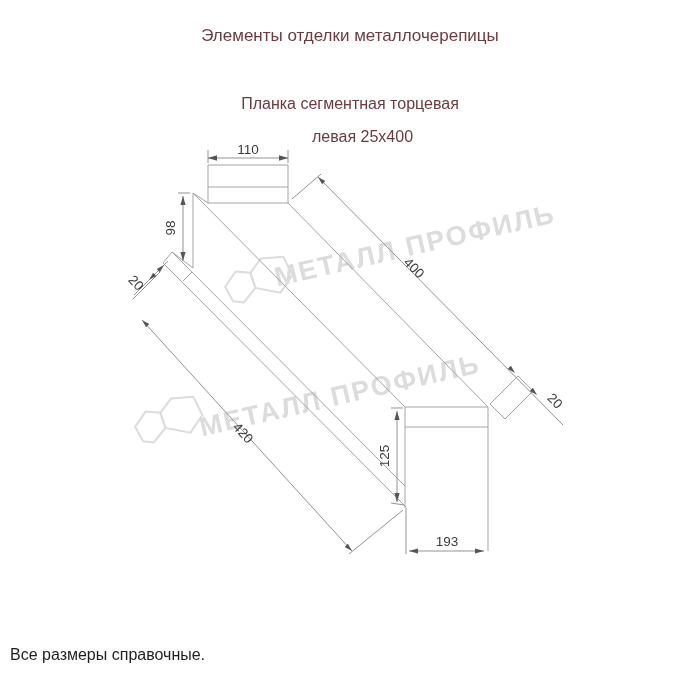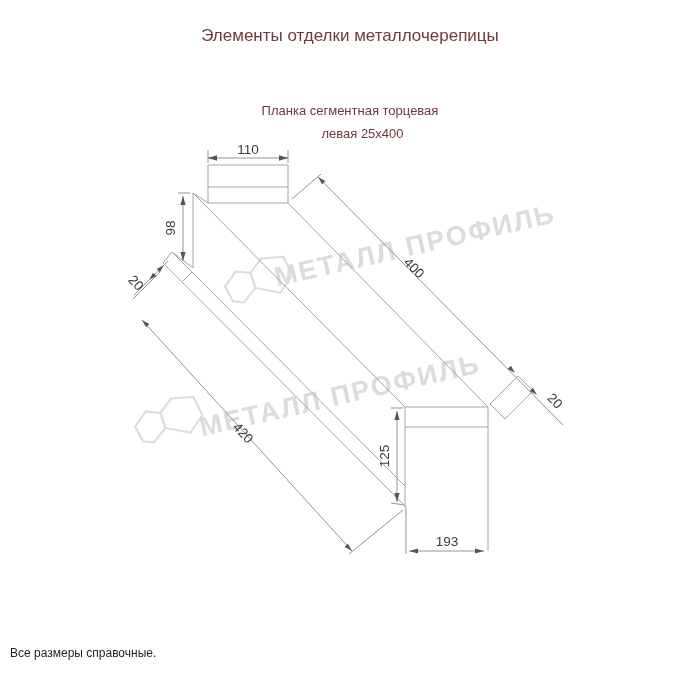--- a/index.html
+++ b/index.html
@@ -1,30 +1,30 @@
 <!DOCTYPE html>
 <html><head>
 <meta charset="utf-8">
 <style>
   html,body{margin:0;padding:0;background:#fff;}
   .stage{position:relative;width:700px;height:700px;background:#ffffff;overflow:hidden;
          font-family:"Liberation Sans", sans-serif;}
   .abs{position:absolute;}
   .page-title{left:0;right:0;top:26px;text-align:center;font-size:17px;color:#6d3a3e;}
-  .subtitle{left:0;right:0;text-align:center;font-size:13px;color:#6d3a3e;margin-top:8px;}
+  .subtitle{left:0;right:0;text-align:center;font-size:16px;color:#6d3a3e;}
   .sub1{top:95px;}
-  .sub2{top:118px;padding-left:25px;}
+  .sub2{top:128px;padding-left:25px;}
   .dim-label{font-size:13.5px;color:#3c3c3c;white-space:nowrap;
              transform:translate(-50%,-50%);}
   .rot-90{transform:translate(-50%,-50%) rotate(-90deg);}
   .rot45{transform:translate(-50%,-50%) rotate(45deg);}
   .rot47{transform:translate(-50%,-50%) rotate(47deg);}
   .wm-text{font-size:27px;font-weight:bold;color:#dcdcdc;letter-spacing:2px;white-space:nowrap;
            transform:translate(-50%,-50%) rotate(-13deg);}
-  .notes{left:10px;font-size:12px;color:#1f1f1f;white-space:nowrap;}
+  .notes{left:10px;font-size:16px;color:#1f1f1f;white-space:nowrap;}
   .note1{top:646px;}
   .note2{top:662px;}
   svg{position:absolute;left:0;top:0;}
   .geo{stroke:#a0a4a7;stroke-width:1;fill:none;}
   .dim{stroke:#8f9396;stroke-width:1;fill:none;}
   .arr{fill:#555;stroke:none;}
   .wm-logo{stroke:#dcdcdc;stroke-width:2;fill:none;}
 </style>
 </head>
 <body>

